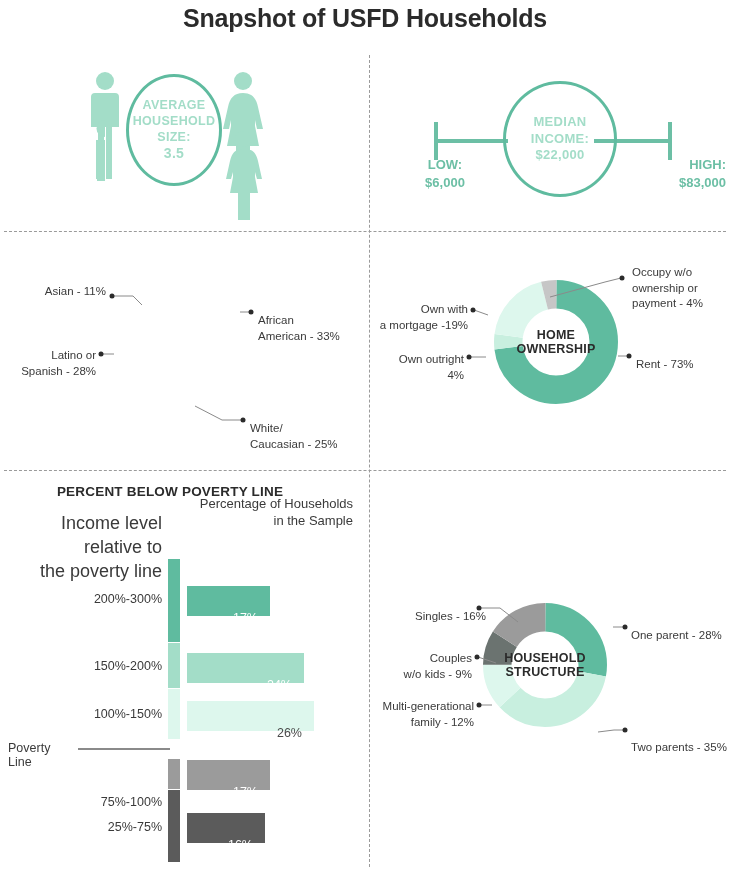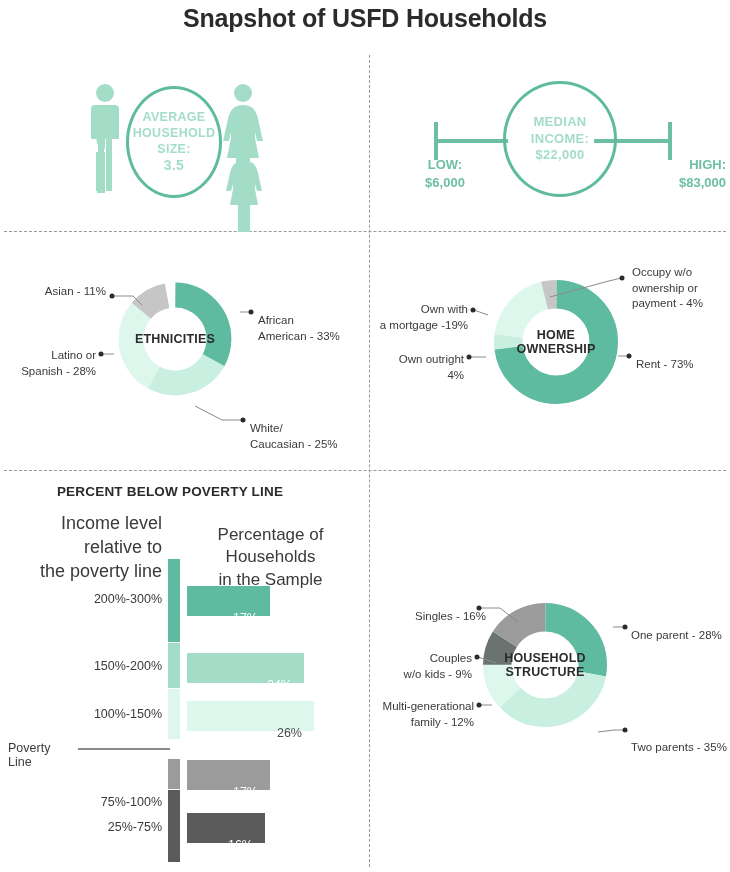--- a/index.html
+++ b/index.html
@@ -30,21 +30,21 @@
     position: absolute; left: 4px; width: 722px; height: 0;
     border-top: 1px dashed #9a9a9a;
   }
   .h-divider.one { top: 231px; }
   .h-divider.two { top: 470px; }
 
   
   .panel { position: absolute; }
 
   
-  #hh-size { top: 68px; left: 0; width: 369px; height: 175px; }
+  #hh-size { top: 56px; left: 0; width: 369px; height: 175px; }
   .circle-outline {
     position: absolute;
     border: 3px solid #5fbb9f;
     border-radius: 50%;
     display: flex; flex-direction: column;
     align-items: center; justify-content: center;
     text-align: center;
   }
   .circle-label {
     color: #a3ddc8; font-weight: bold;
@@ -92,22 +92,22 @@
   .pv-title {
     position: absolute; top: 13px; left: 0; width: 340px;
     text-align: center; font-size: 13.5px; font-weight: bold;
     color: #2b2b2b; letter-spacing: 0.2px;
   }
   .pv-head-left {
     position: absolute; top: 41px; left: 10px; width: 152px;
     text-align: right; font-size: 18px; color: #3a3a3a; line-height: 1.32;
   }
   .pv-head-right {
-    position: absolute; top: 53px; left: 188px; width: 165px;
-    text-align: center; font-size: 17px; color: #3a3a3a; line-height: 1.32;
+    position: absolute; top: 24px; left: 188px; width: 165px;
+    text-align: right; font-size: 13px; color: #3a3a3a; line-height: 1.32;
   }
   .strip-seg { position: absolute; left: 168px; width: 12px; }
   .pv-bar {
     position: absolute; left: 187px; height: 30px;
     display: flex; align-items: center; justify-content: flex-end;
   }
   .pv-bar span {
     font-size: 12.5px; color: #ffffff; font-weight: normal;
     padding-right: 12px;
     margin-top: 34px;
@@ -192,29 +192,20 @@
       <div>$6,000</div>
     </div>
 
     <div class="side-label" style="left:264px; top:100px; width:92px; text-align:right;">
       <div>HIGH:</div>
       <div>$83,000</div>
     </div>
   </div>
 
   <div class="panel" id="ethnicities">
-    <div class="donut-wrap" style="left:117px; top:49px; width:116px; height:116px;">
-      <svg width="116" height="116" viewBox="0 0 42 42">
-        <circle cx="21" cy="21" r="15.915" fill="transparent" stroke="#5fbb9f" stroke-width="9" stroke-dasharray="33 67" stroke-dashoffset="25"></circle>
-        <circle cx="21" cy="21" r="15.915" fill="transparent" stroke="#c8efdf" stroke-width="9" stroke-dasharray="25 75" stroke-dashoffset="-8"></circle>
-        <circle cx="21" cy="21" r="15.915" fill="transparent" stroke="#ddf7ed" stroke-width="9" stroke-dasharray="28 72" stroke-dashoffset="-33"></circle>
-        <circle cx="21" cy="21" r="15.915" fill="transparent" stroke="#c6c6c6" stroke-width="9" stroke-dasharray="11 89" stroke-dashoffset="-61"></circle>
-      </svg>
-      <div class="donut-center" style="font-size:12.5px;">ETHNICITIES</div>
-    </div>
 
     <svg style="position:absolute; left:0; top:0;" width="369" height="238">
       <polyline points="113,64 133,64 142,73" fill="none" stroke="#8a8a8a" stroke-width="1"></polyline>
       <circle cx="112" cy="64" r="2.5" fill="#2b2b2b"></circle>
       <polyline points="240,80 250,80" fill="none" stroke="#8a8a8a" stroke-width="1"></polyline>
       <circle cx="251" cy="80" r="2.5" fill="#2b2b2b"></circle>
       <polyline points="102,122 114,122" fill="none" stroke="#8a8a8a" stroke-width="1"></polyline>
       <circle cx="101" cy="122" r="2.5" fill="#2b2b2b"></circle>
       <polyline points="195,174 222,188 242,188" fill="none" stroke="#8a8a8a" stroke-width="1"></polyline>
       <circle cx="243" cy="188" r="2.5" fill="#2b2b2b"></circle>

